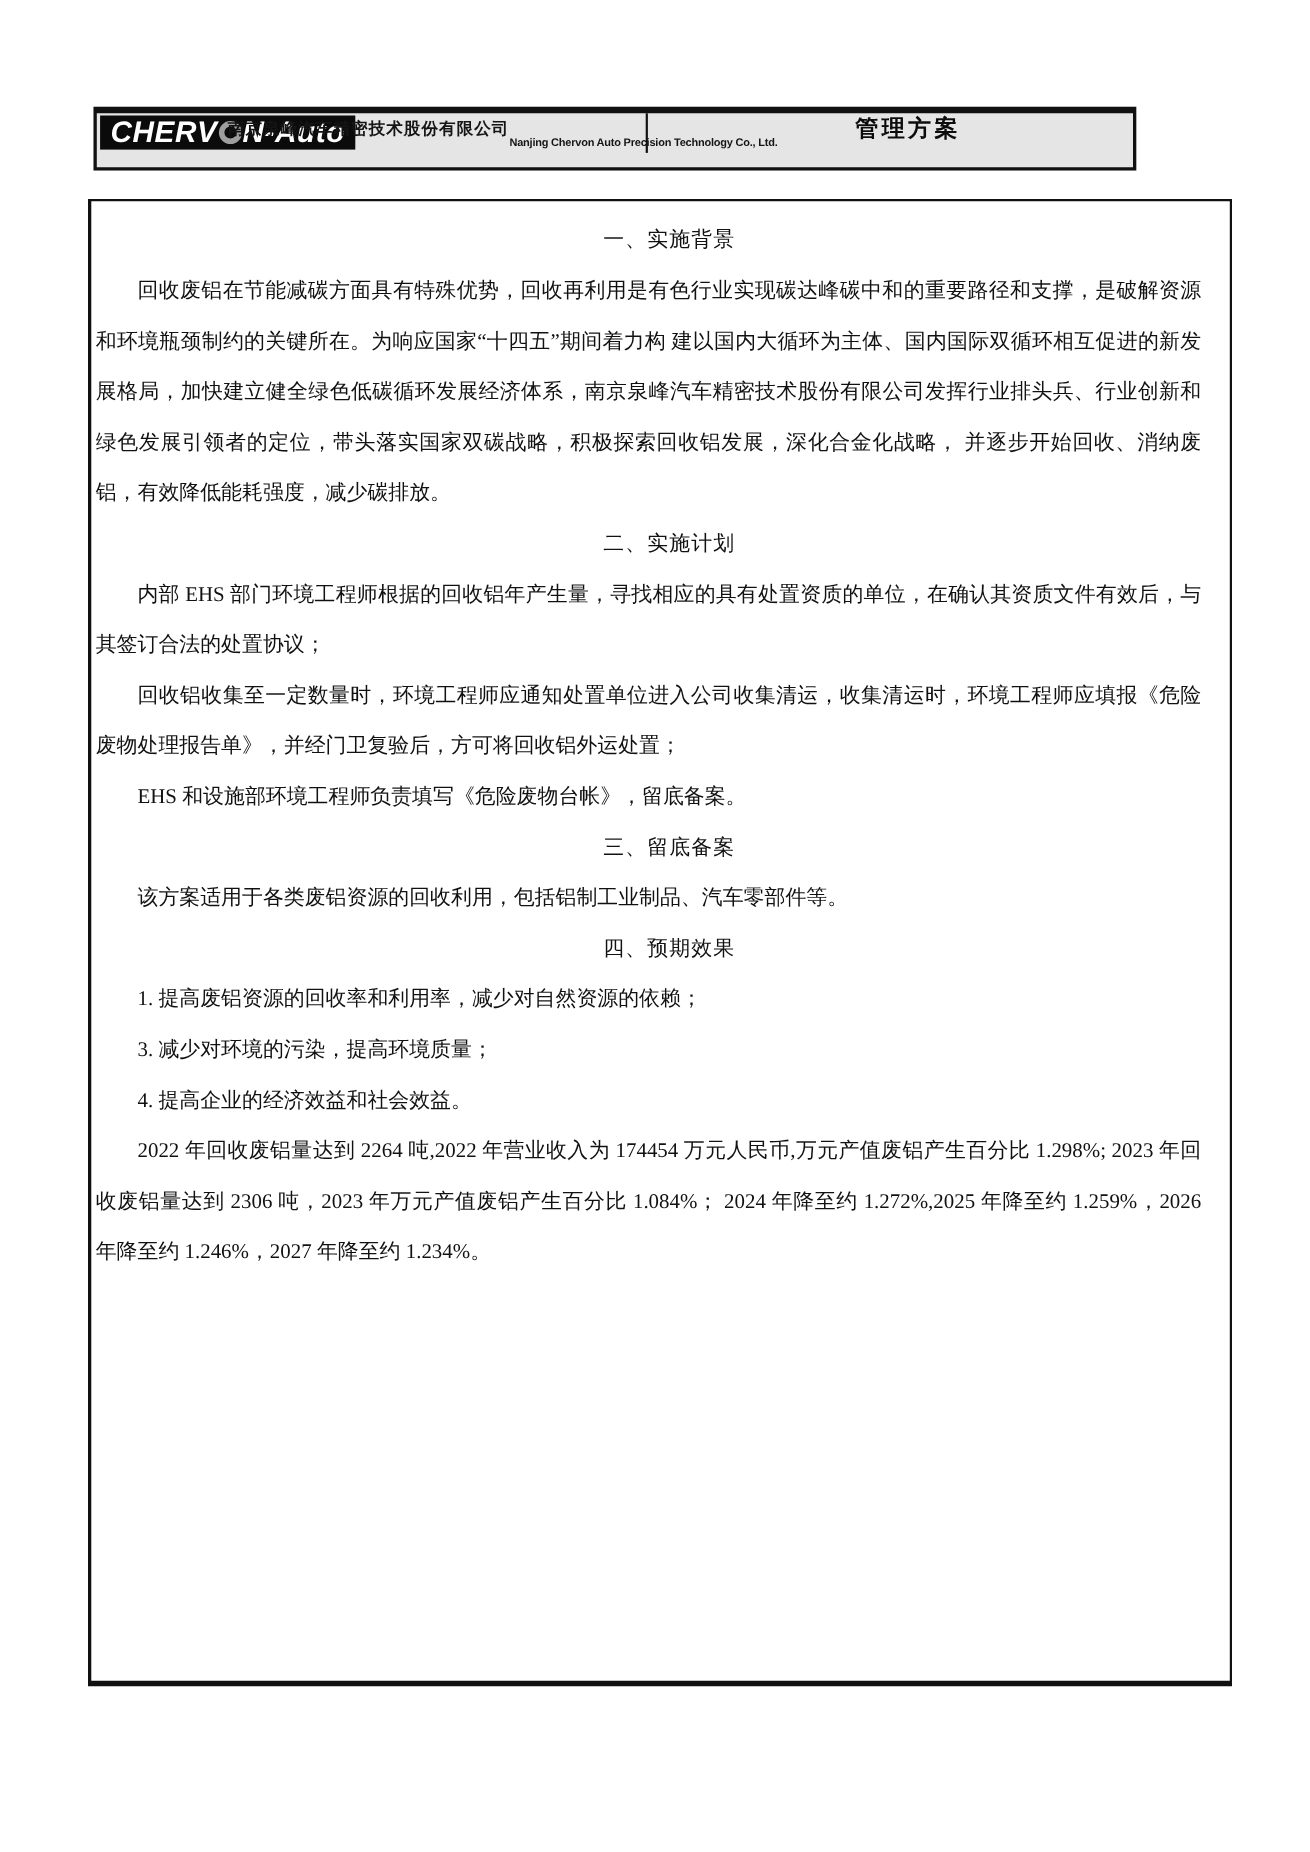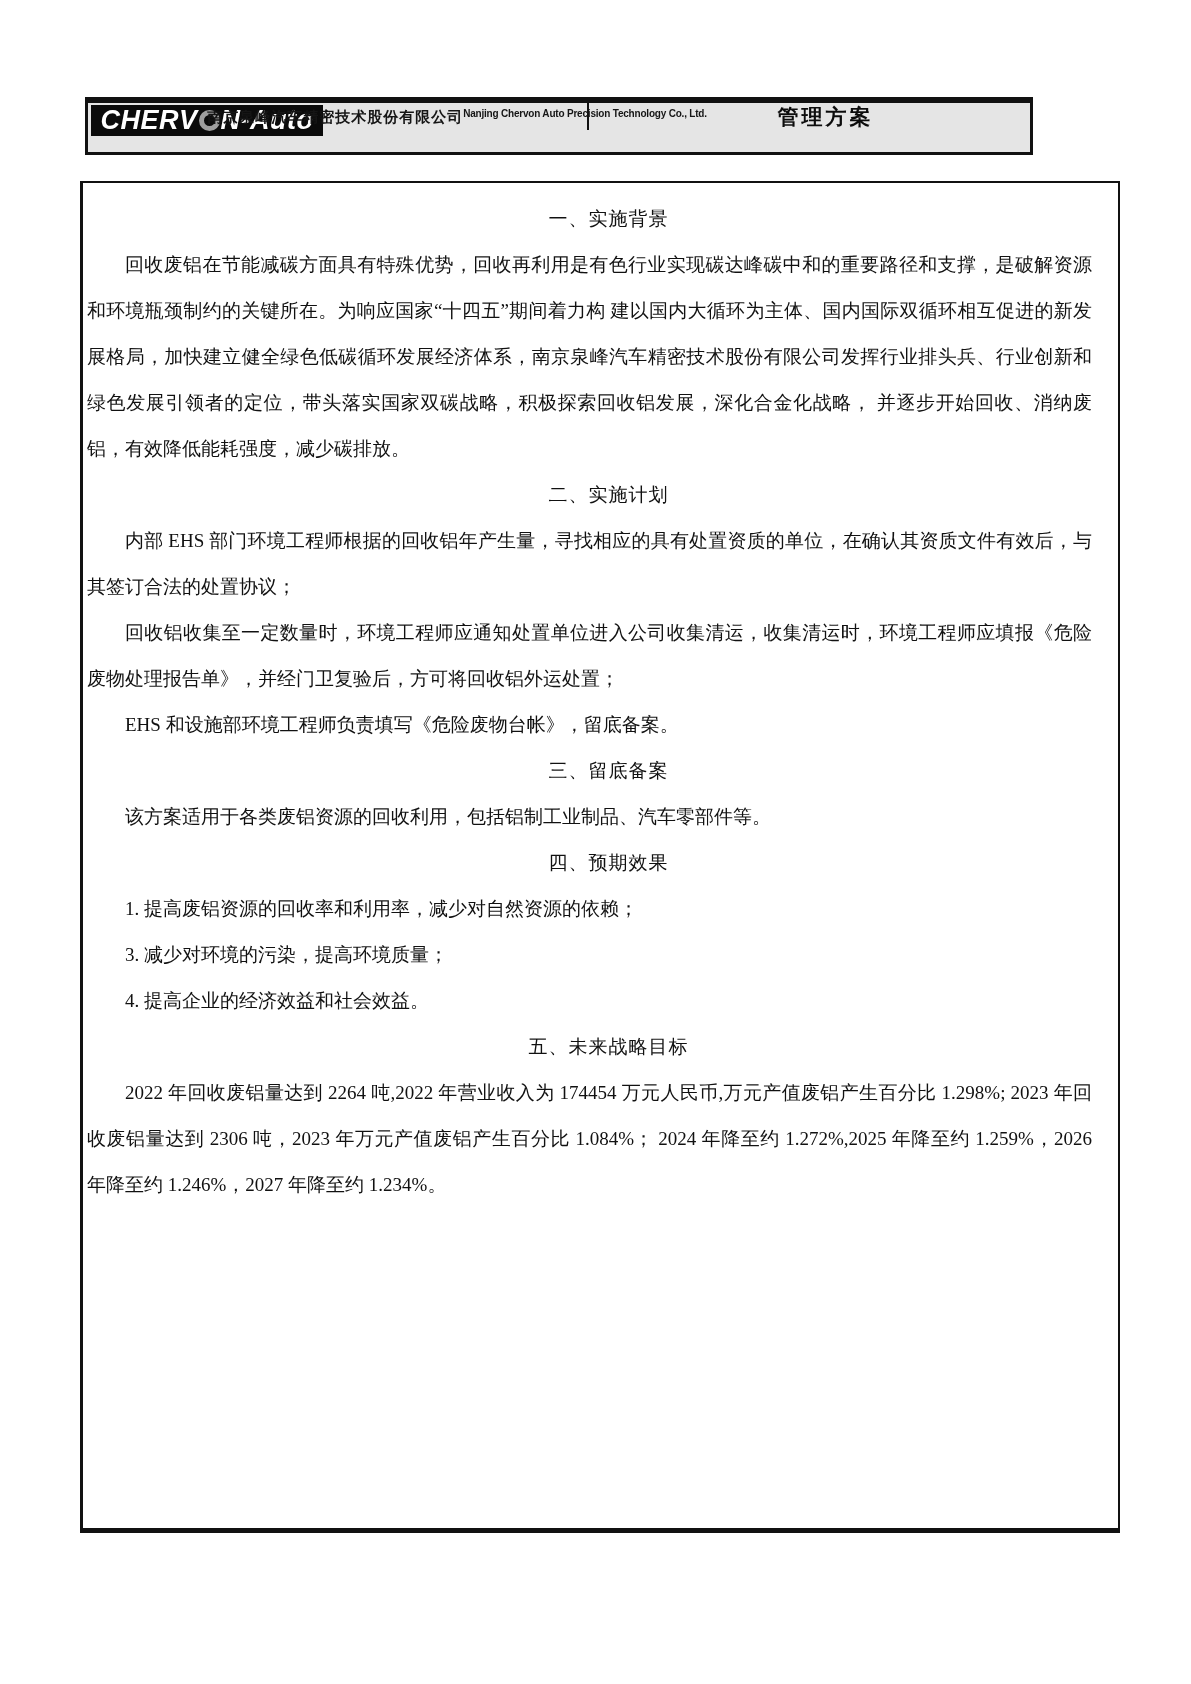--- a/index.html
+++ b/index.html
@@ -71,21 +71,21 @@
     color: #151515;
     white-space: nowrap;
   }
   .company-en {
     font-family: "Liberation Sans", sans-serif;
     font-weight: bold;
     font-size: 10px;
     letter-spacing: -0.2px;
     color: #151515;
     white-space: nowrap;
-    margin-top: 0;
+    margin-top: 17px;
   }
   .title-block {
     flex: 1 1 auto;
     display: flex;
     align-items: center;
     justify-content: center;
   }
   .doc-title {
     font-family: "Liberation Sans", sans-serif;
     font-weight: bold;
@@ -149,18 +149,17 @@
         <div class="para heading">二、实施计划</div>
         <div class="para body">内部 EHS 部门环境工程师根据的回收铝年产生量，寻找相应的具有处置资质的单位，在确认其资质文件有效后，与其签订合法的处置协议；</div>
         <div class="para body">回收铝收集至一定数量时，环境工程师应通知处置单位进入公司收集清运，收集清运时，环境工程师应填报《危险废物处理报告单》，并经门卫复验后，方可将回收铝外运处置；</div>
         <div class="para body">EHS 和设施部环境工程师负责填写《危险废物台帐》，留底备案。</div>
         <div class="para heading">三、留底备案</div>
         <div class="para body">该方案适用于各类废铝资源的回收利用，包括铝制工业制品、汽车零部件等。</div>
         <div class="para heading">四、预期效果</div>
         <div class="para body">1. 提高废铝资源的回收率和利用率，减少对自然资源的依赖；</div>
         <div class="para body">3. 减少对环境的污染，提高环境质量；</div>
         <div class="para body">4. 提高企业的经济效益和社会效益。</div>
-        <div class="para heading">五、未来战略目标</div>
         <div class="para body">2022 年回收废铝量达到 2264 吨,2022 年营业收入为 174454 万元人民币,万元产值废铝产生百分比 1.298%; 2023 年回收废铝量达到 2306 吨，2023 年万元产值废铝产生百分比 1.084%； 2024 年降至约 1.272%,2025 年降至约 1.259%，2026 年降至约 1.246%，2027 年降至约 1.234%。</div>
       </div>
   </div>
 
 </div>
 
 </body></html>

